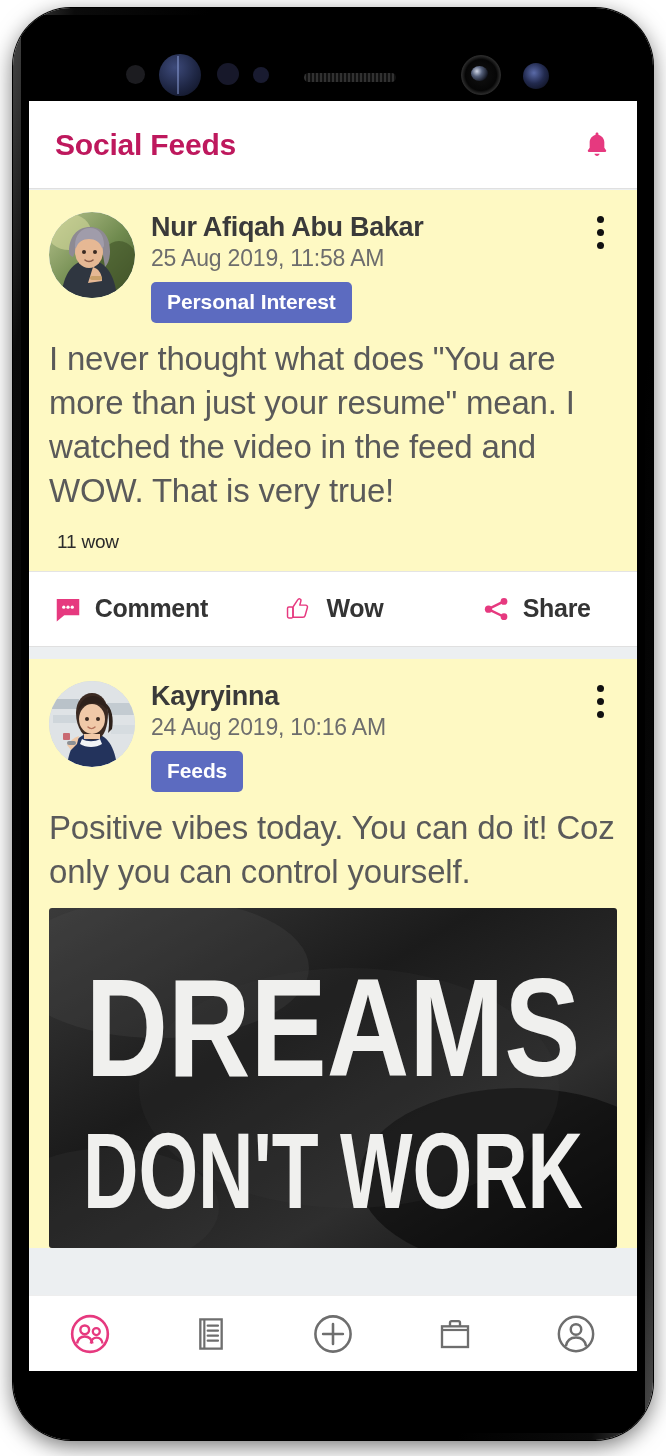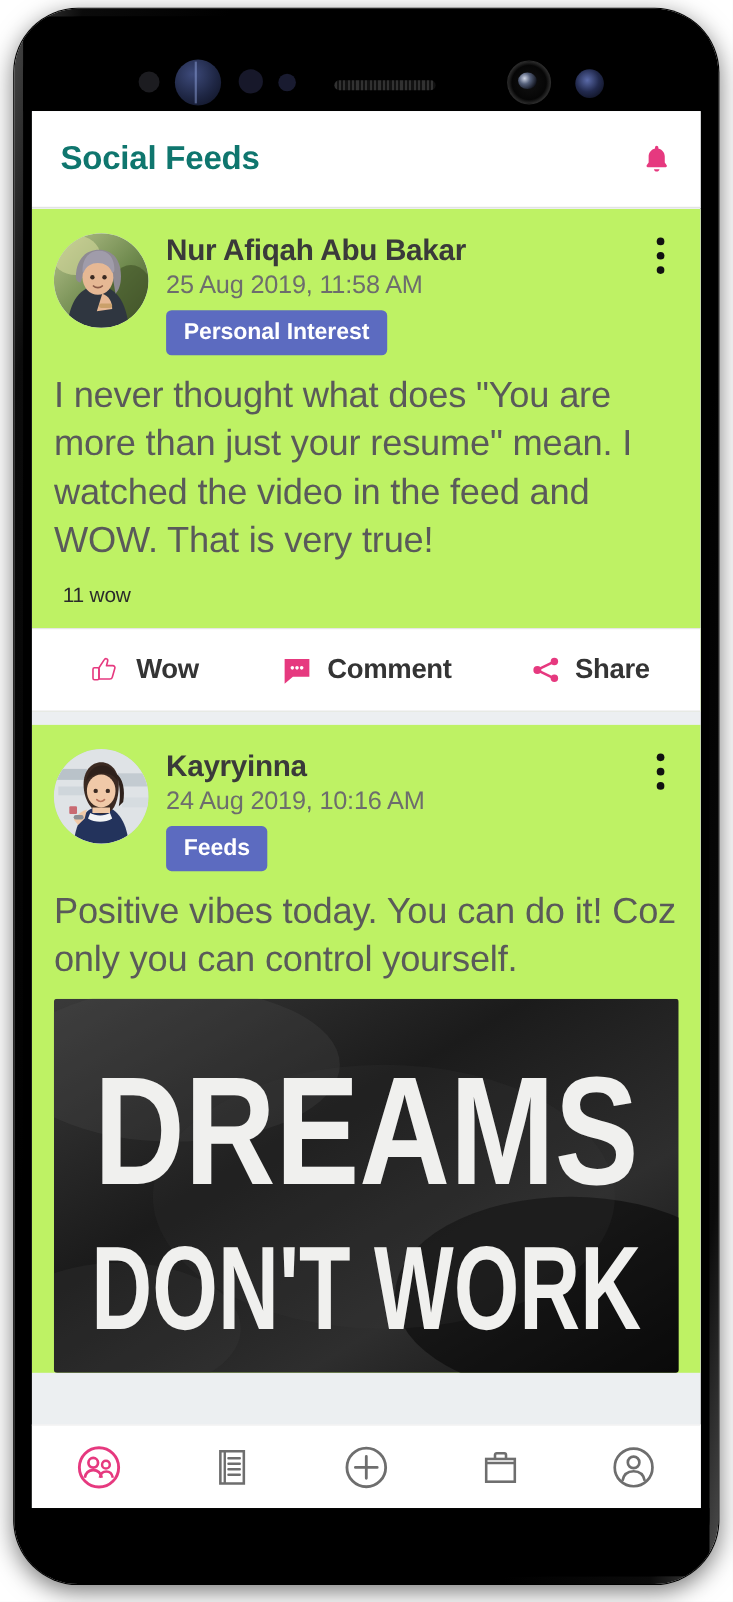--- a/index.html
+++ b/index.html
@@ -83,31 +83,31 @@
   .app-bar {
     position: relative;
     height: 88px;
     background: #ffffff;
     display: flex; align-items: center;
     padding: 0 24px 0 26px;
     border-bottom: 1px solid #e0e0e0;
   }
   .app-title {
     font-size: 30px; font-weight: bold;
-    color: #0f766e;
+    color: #be185d;
     letter-spacing: -0.2px;
     flex: 1;
   }
   .bell-icon { width: 32px; height: 34px; display: block; }
 
   .feed { position: absolute; top: 89px; left: 0; right: 0; bottom: 0;
           background: #eceff1; overflow: hidden; }
 
   
-  .post { background: #bef264; }
+  .post { background: #fef9c3; }
   .post-gap { height: 12px; background: #eceff1; }
 
   .post-head { display: flex; padding: 22px 18px 0 20px; position: relative; }
   .avatar {
     width: 86px; height: 86px; border-radius: 50%;
     flex: 0 0 86px; overflow: hidden; position: relative;
     background: #cfd8dc;
   }
   .avatar svg { display: block; width: 86px; height: 86px; }
   .head-text { padding-left: 16px; flex: 1; min-width: 0; }
@@ -237,34 +237,34 @@
               <i></i>
                 <i></i>
                 <i></i>
             </div>
           </div>
           <div class="post-body">I never thought what does "You are more than just your resume" mean. I watched the video in the feed and WOW. That is very true!</div>
           <div class="reaction-count">11 wow</div>
 
           <div class="actions">
             <div class="action">
-              <svg width="32" height="32" viewBox="0 0 24 24" aria-hidden="true">
-                <path d="M7.5 10.5 11 5.2c.4-.7 1-1 1.6-.8.7.2 1 .9.8 1.7l-.8 3h4.3c1 0 1.7.9 1.4 1.8l-1.7 6c-.2.8-.9 1.3-1.7 1.3H7.5z" fill="none" stroke="#e6397f" stroke-width="1.1" stroke-linejoin="round"></path>
-                <rect x="3.4" y="10.5" width="4.1" height="8.2" rx="1" fill="none" stroke="#e6397f" stroke-width="1.1"></rect>
-              </svg>
-              <span class="action-label">Wow</span>
-            </div>
-            <div class="action">
               <svg width="30" height="30" viewBox="0 0 24 24" aria-hidden="true">
                 <path d="M3 4h18v13H9l-6 5z" fill="#e6397f"></path>
                 <circle cx="8.6" cy="10.5" r="1.3" fill="#fff"></circle>
                 <circle cx="12" cy="10.5" r="1.3" fill="#fff"></circle>
                 <circle cx="15.4" cy="10.5" r="1.3" fill="#fff"></circle>
               </svg>
               <span class="action-label">Comment</span>
+            </div>
+            <div class="action">
+              <svg width="32" height="32" viewBox="0 0 24 24" aria-hidden="true">
+                <path d="M7.5 10.5 11 5.2c.4-.7 1-1 1.6-.8.7.2 1 .9.8 1.7l-.8 3h4.3c1 0 1.7.9 1.4 1.8l-1.7 6c-.2.8-.9 1.3-1.7 1.3H7.5z" fill="none" stroke="#e6397f" stroke-width="1.1" stroke-linejoin="round"></path>
+                <rect x="3.4" y="10.5" width="4.1" height="8.2" rx="1" fill="none" stroke="#e6397f" stroke-width="1.1"></rect>
+              </svg>
+              <span class="action-label">Wow</span>
             </div>
             <div class="action">
               <svg width="30" height="30" viewBox="0 0 24 24" aria-hidden="true">
                 <path d="M17.5 6.3 7.4 11.3M7.4 12.9l10.1 4.9" stroke="#e6397f" stroke-width="1.9" stroke-linecap="round"></path>
                 <circle cx="18.4" cy="5.9" r="2.7" fill="#e6397f"></circle>
                 <circle cx="6" cy="12.1" r="2.9" fill="#e6397f"></circle>
                 <circle cx="18.4" cy="18.1" r="2.7" fill="#e6397f"></circle>
               </svg>
               <span class="action-label">Share</span>
             </div>

